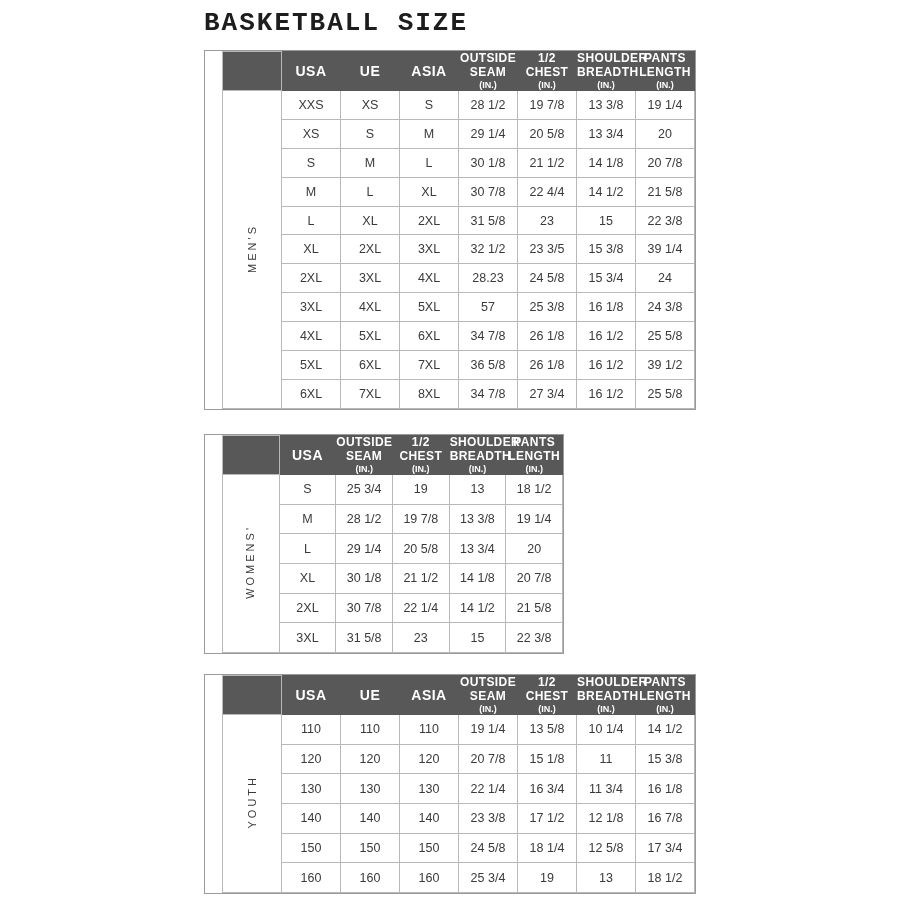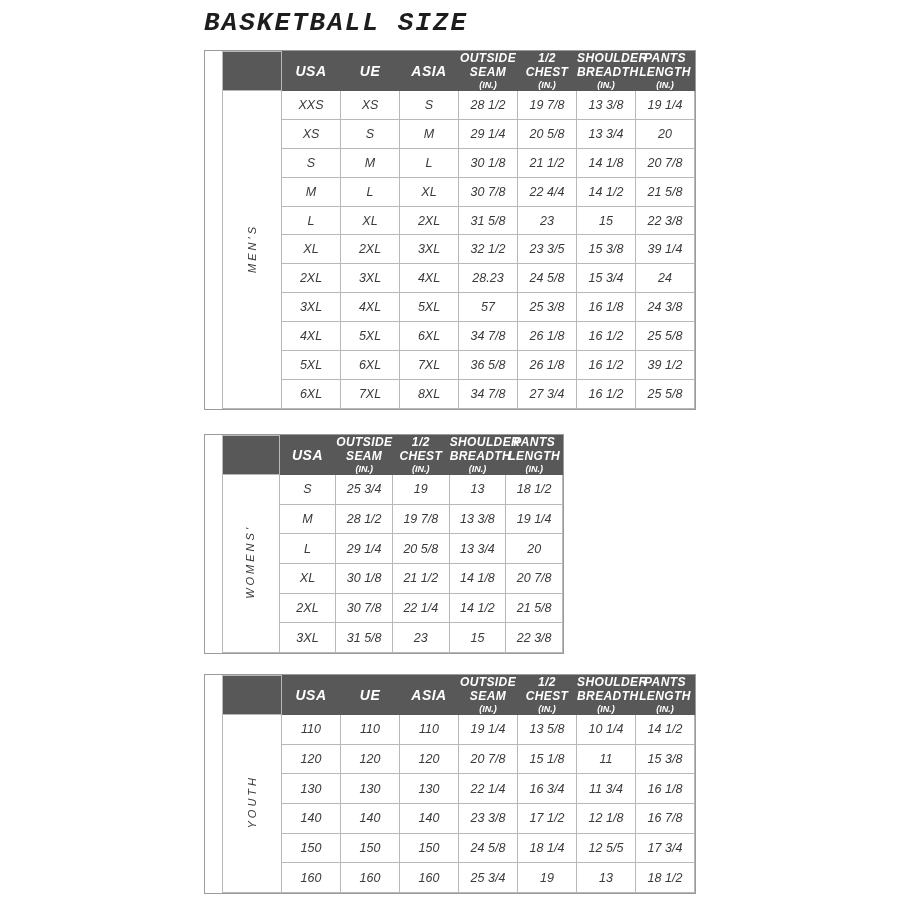--- a/index.html
+++ b/index.html
@@ -12,21 +12,20 @@
     background: #ffffff;
     font-family: "Liberation Sans", sans-serif;
     color: #2b2b2b;
     position: relative;
     overflow: hidden;
   }
   .page {
     position: relative;
     width: 764px;
     height: 900px;
-    font-style: italic;
   }
   .title {
     position: absolute;
     left: 204px;
     top: 8px;
     font-family: "Liberation Mono", monospace;
     font-size: 26px;
     font-weight: bold;
     letter-spacing: 2px;
     color: #1d1d1d;
@@ -366,21 +365,21 @@
             <td>17 1/2</td>
             <td>12 1/8</td>
             <td>16 7/8</td>
           </tr>
           <tr>
             <td>150</td>
             <td>150</td>
             <td>150</td>
             <td>24 5/8</td>
             <td>18 1/4</td>
-            <td>12 5/5</td>
+            <td>12 5/8</td>
             <td>17 3/4</td>
           </tr>
           <tr>
             <td>160</td>
             <td>160</td>
             <td>160</td>
             <td>25 3/4</td>
             <td>19</td>
             <td>13</td>
             <td>18 1/2</td>

